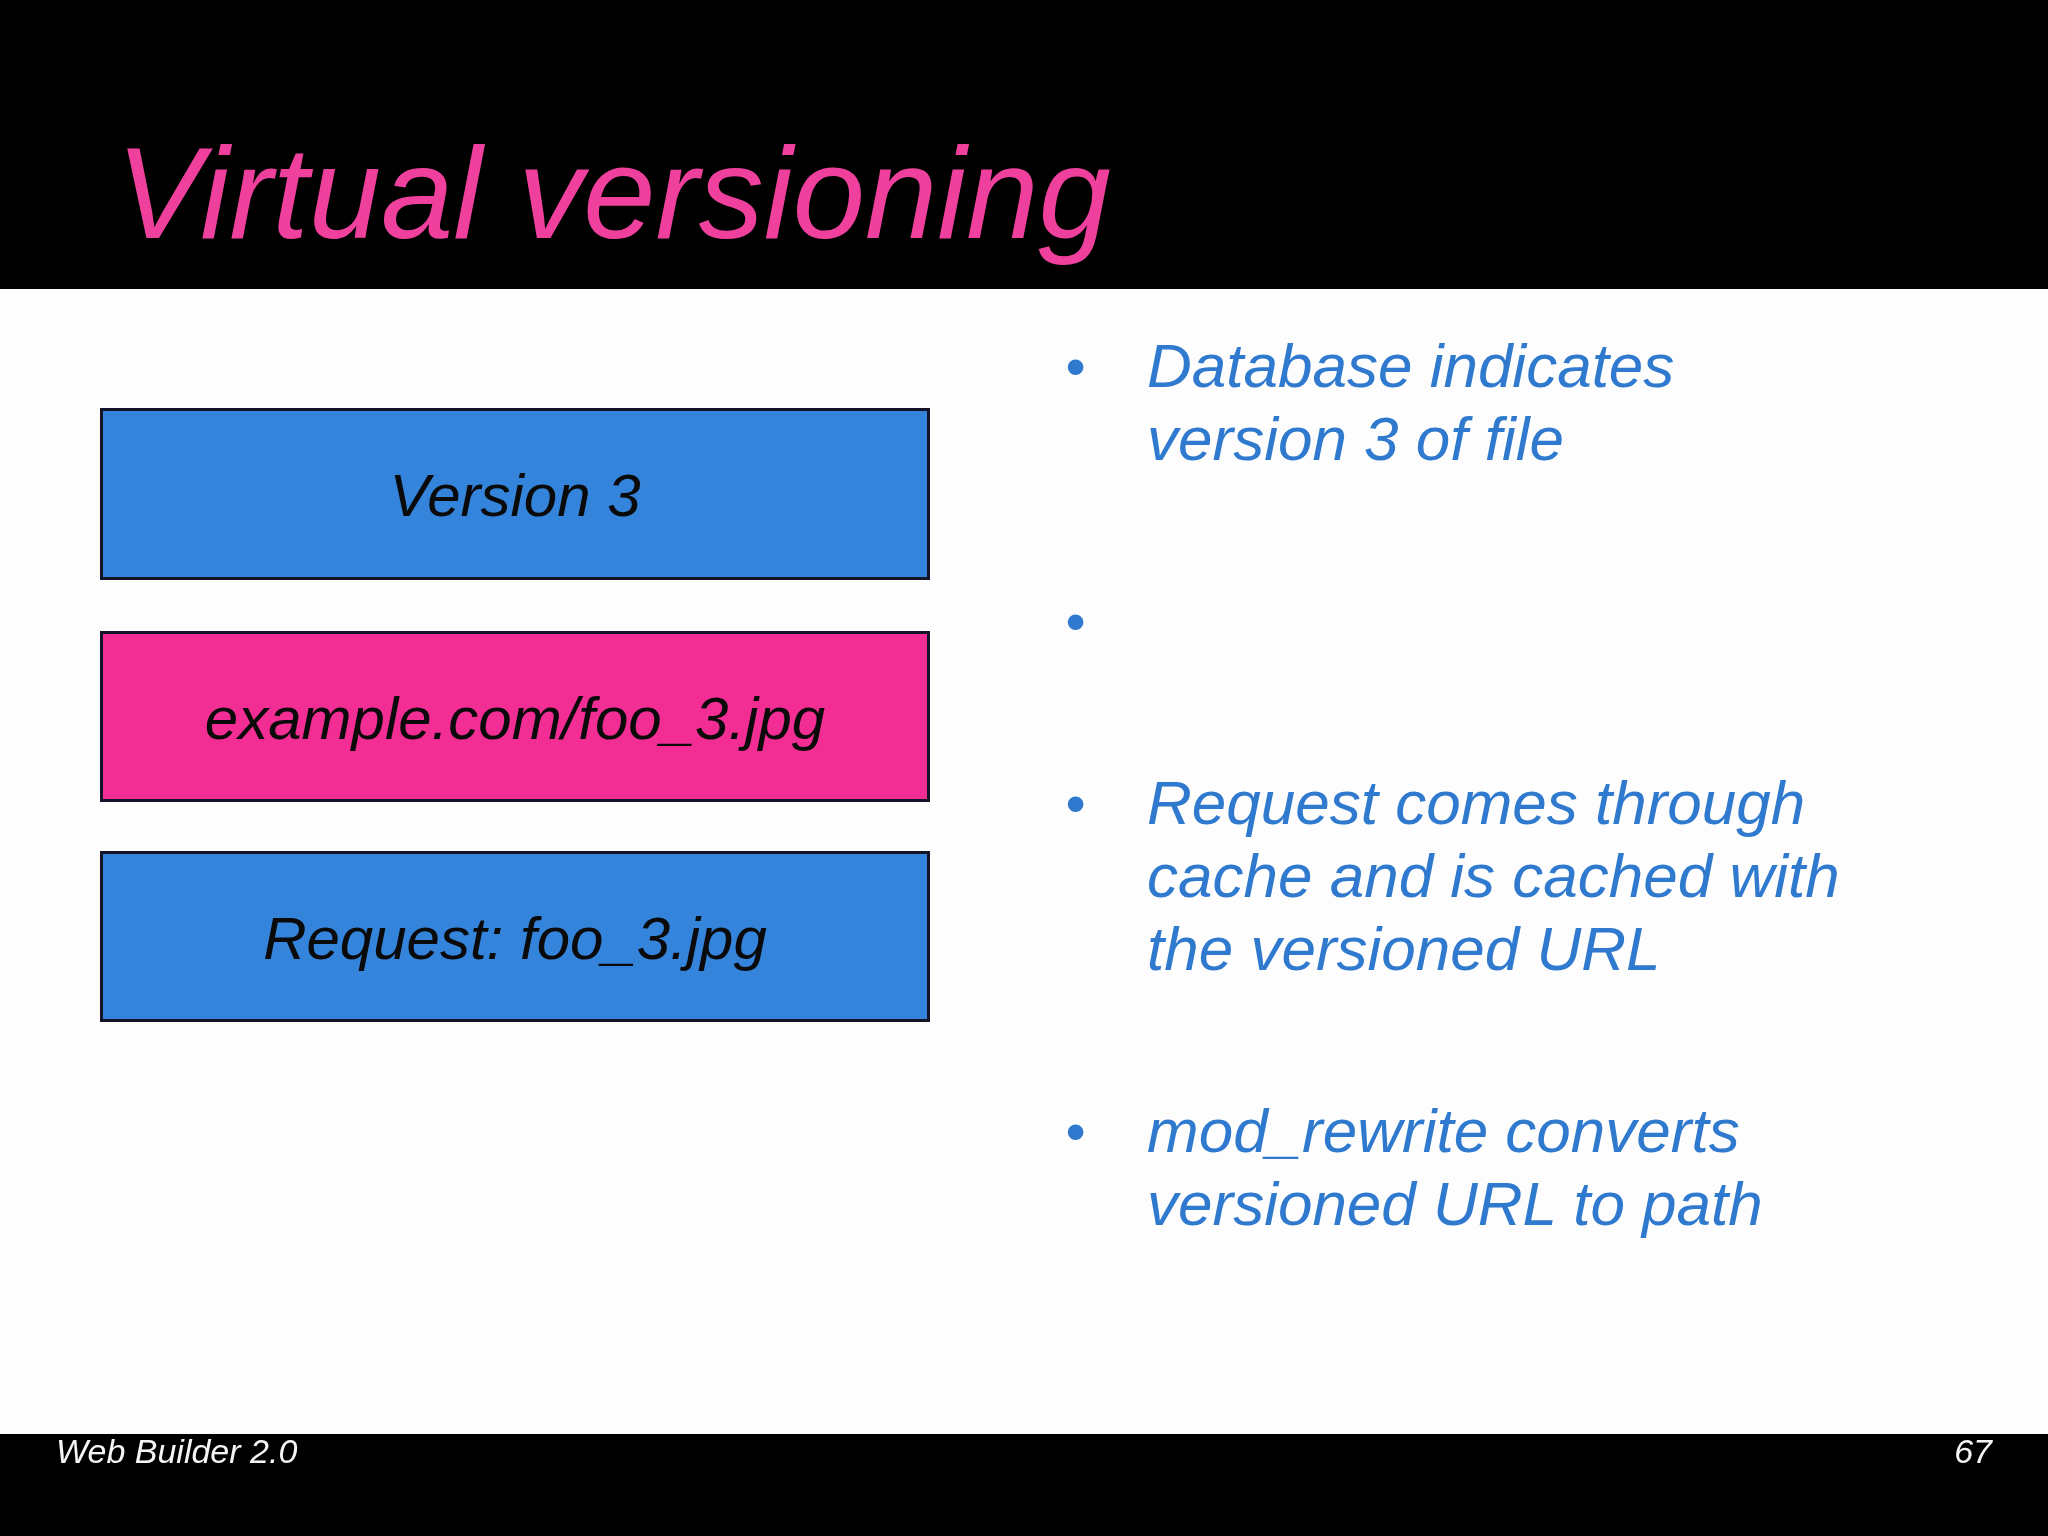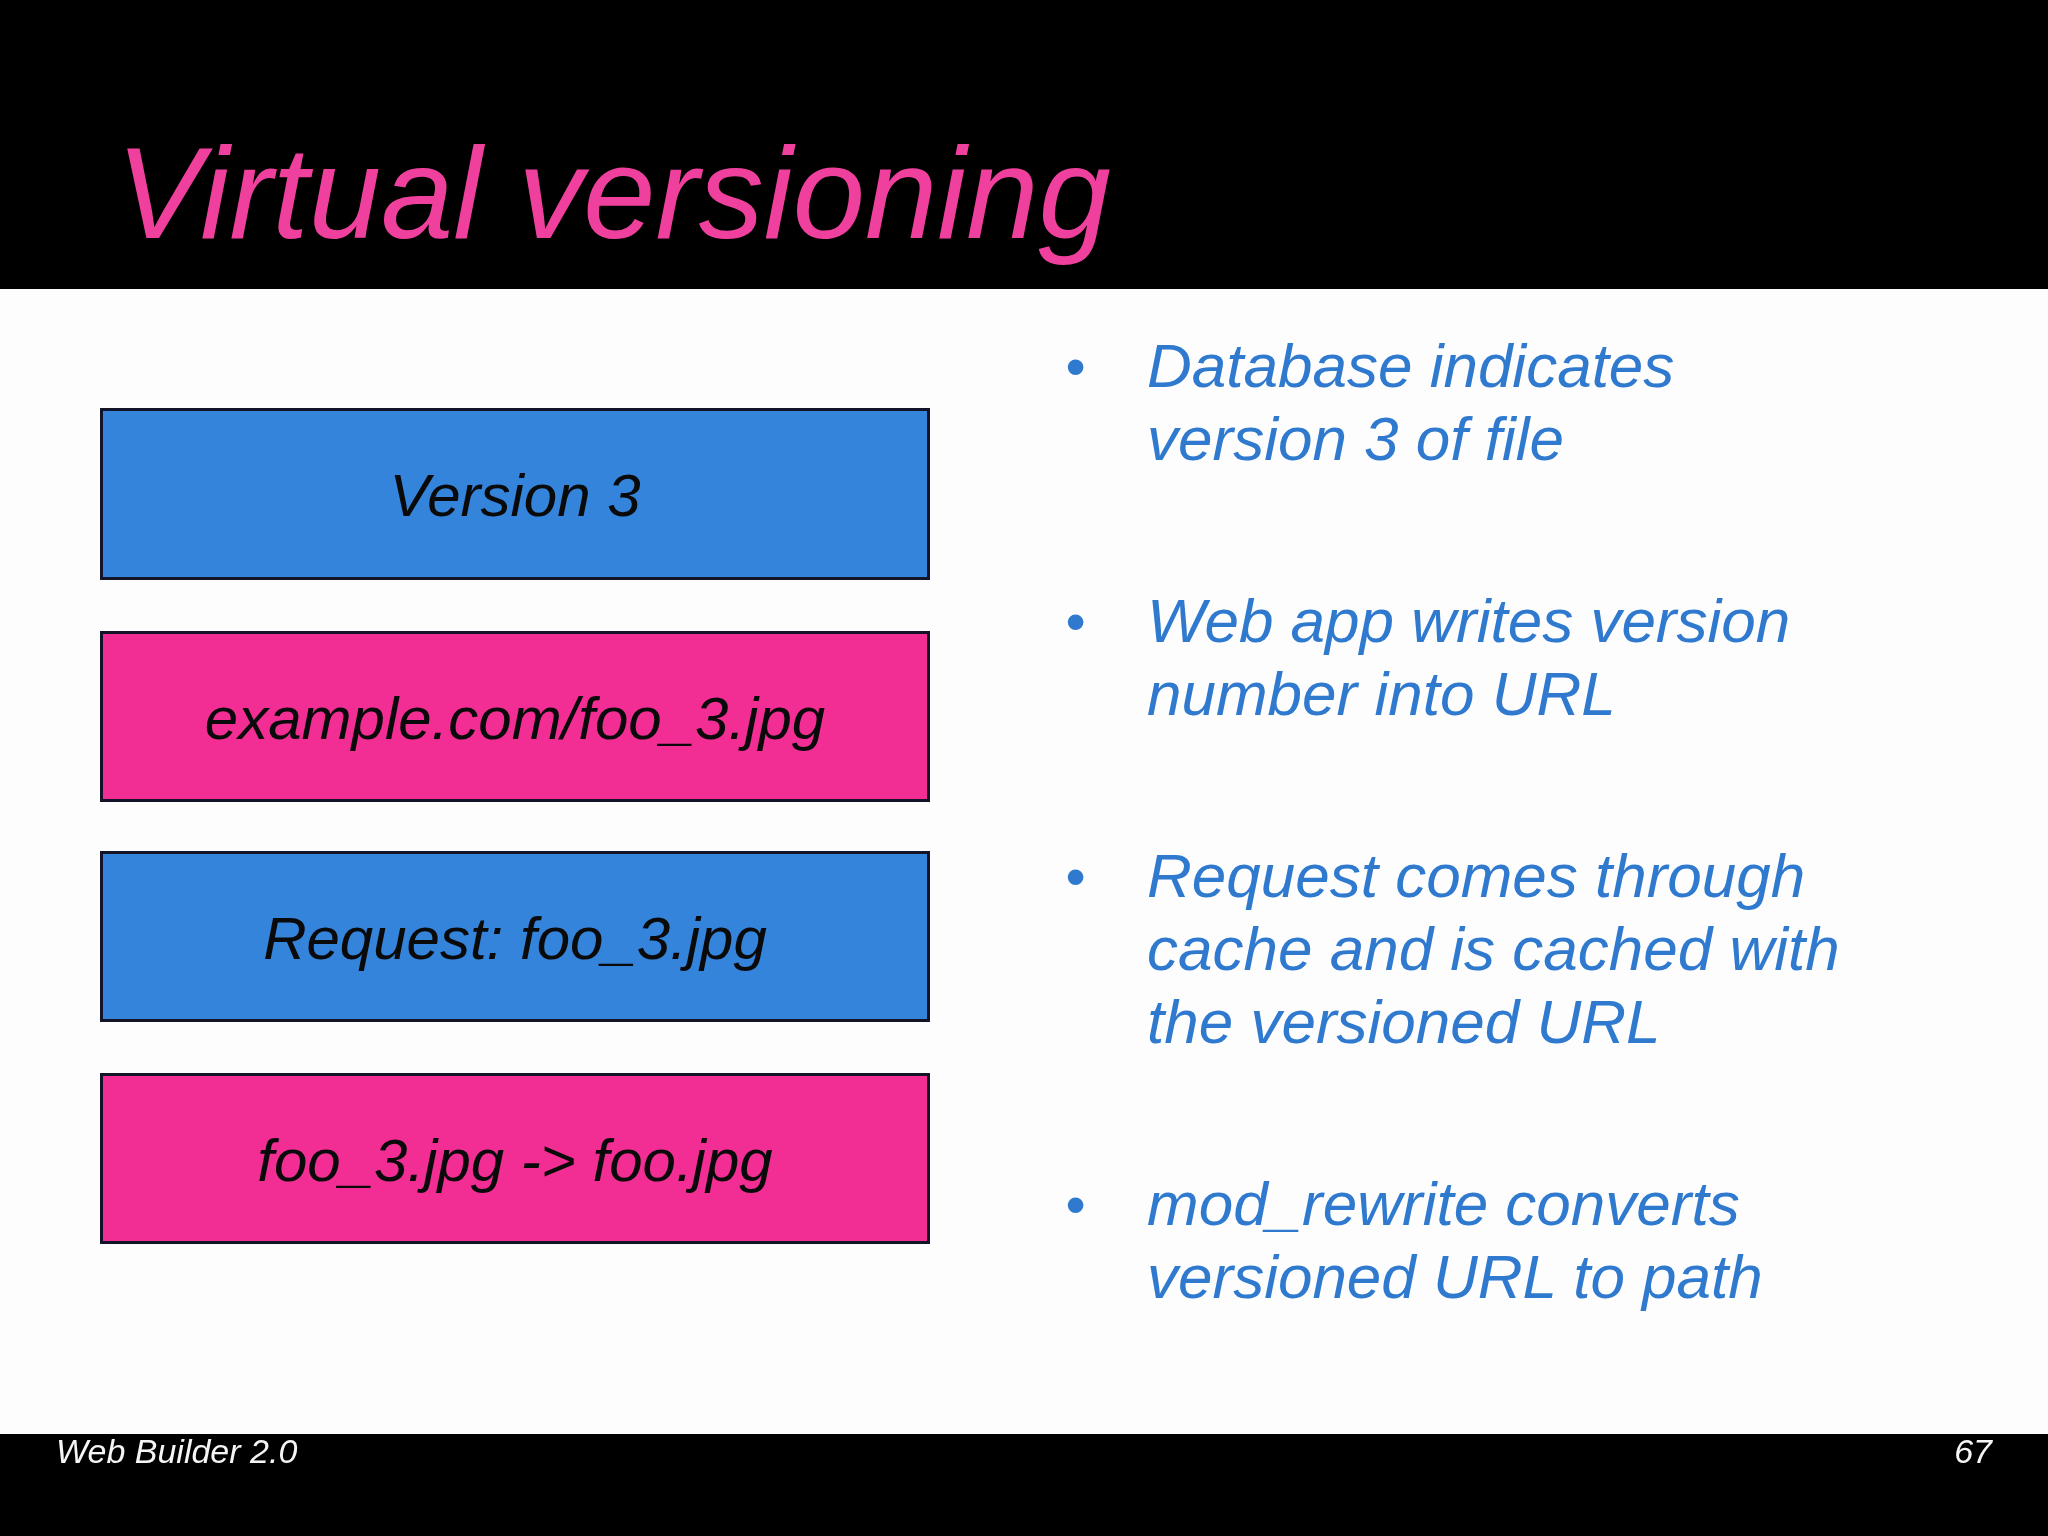--- a/index.html
+++ b/index.html
@@ -125,33 +125,29 @@
   <section class="diagram">
     <div class="box box-0 box--blue">
       <span class="box-label">Version 3</span>
     </div>
     <div class="box box-1 box--pink">
       <span class="box-label">example.com/foo_3.jpg</span>
     </div>
     <div class="box box-2 box--blue">
       <span class="box-label">Request: foo_3.jpg</span>
     </div>
-    <div class="box box-3 box--pink">
-      <span class="box-label">foo_3.jpg -&gt; foo.jpg</span>
-    </div>
   </section>
 
   <section class="bullets">
     <div class="bullet">
       <span class="bullet-dot">•</span>
       <p class="bullet-text">Database indicates version 3 of file</p>
     </div>
     <div class="bullet">
       <span class="bullet-dot">•</span>
-      <p class="bullet-text">Web app writes version number into URL</p>
     </div>
     <div class="bullet">
       <span class="bullet-dot">•</span>
       <p class="bullet-text">Request comes through cache and is cached with the versioned URL</p>
     </div>
     <div class="bullet">
       <span class="bullet-dot">•</span>
       <p class="bullet-text">mod_rewrite converts versioned URL to path</p>
     </div>
   </section>

